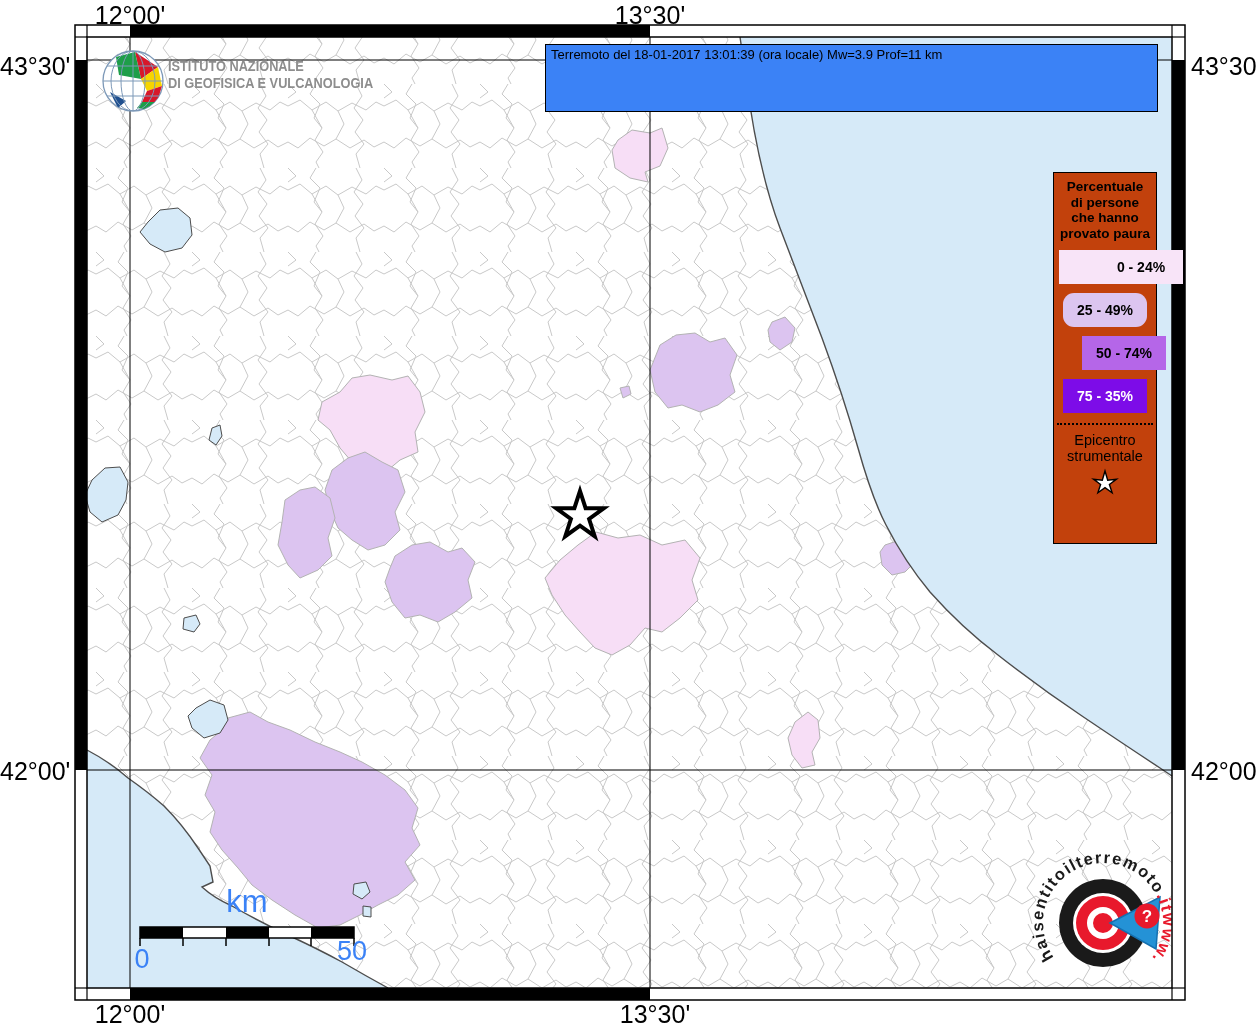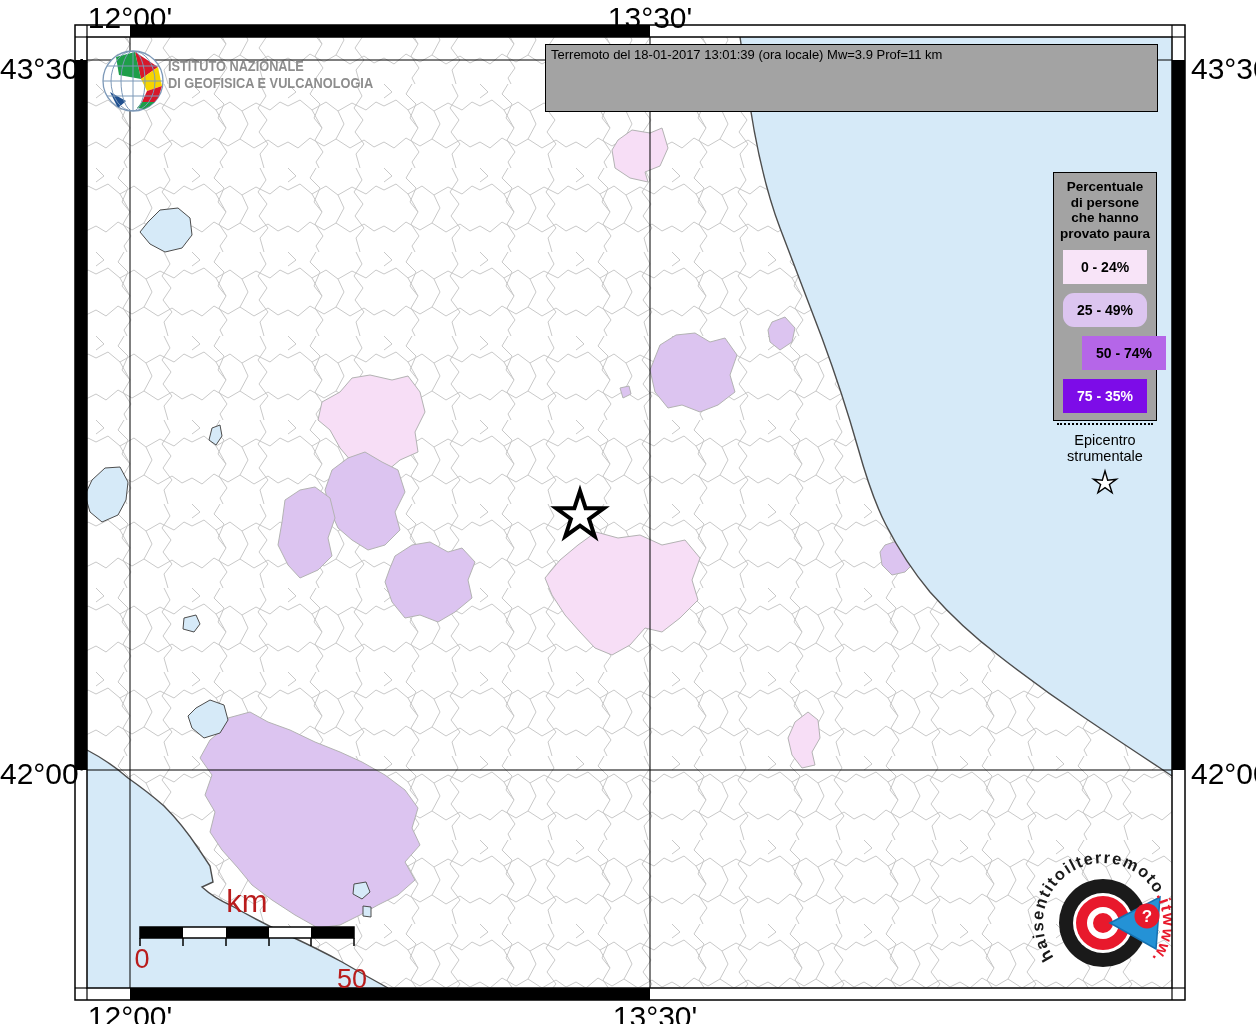--- a/index.html
+++ b/index.html
@@ -1,39 +1,39 @@
 <!DOCTYPE html>
 <html><head>
 <meta charset="utf-8">
 <style>
   html,body{margin:0;padding:0;background:#fff;}
   .stage{position:relative;width:1256px;height:1024px;background:#fff;overflow:hidden;
          font-family:"Liberation Sans",sans-serif;}
   .stage svg.mapsvg{position:absolute;left:0;top:0;}
-  .axis-label{position:absolute;font-size:30px;color:#000;white-space:nowrap;}
+  .axis-label{position:absolute;font-size:25px;color:#000;white-space:nowrap;}
   .ax-c{text-align:center;}
   .ax-r{text-align:right;}
-  .info-box{position:absolute;left:545px;top:44px;width:613px;height:68px;background:#a3a3a3;
+  .info-box{position:absolute;left:545px;top:44px;width:613px;height:68px;background:#3b82f6;
             border:1px solid #000;box-sizing:border-box;padding:2px 5px;font-size:13px;
             line-height:16px;color:#000;}
   .info-box .ln{white-space:nowrap;overflow:hidden;}
   .info-box .squeeze{display:inline-block;transform:scaleX(0.80);transform-origin:left center;white-space:nowrap;}
-  .legend{position:absolute;left:1053px;top:172px;width:104px;height:249px;background:#a3a3a3;
+  .legend{position:absolute;left:1053px;top:172px;width:104px;height:372px;background:#c2410c;
           border:1.5px solid #000;box-sizing:border-box;padding:6px 5px 4px 5px;text-align:center;}
   .legend-title{font-weight:bold;font-size:13.5px;line-height:15.5px;color:#000;margin-bottom:9px;}
   .swatch{width:84px;height:34px;margin:0 auto 9px auto;display:flex;align-items:center;
           justify-content:center;font-weight:bold;font-size:14px;}
   .legend-divider{border-top:2px dotted #000;margin:10px -2px 7px -2px;height:0;}
   .legend-epi{font-weight:normal;font-size:14.5px;line-height:16px;color:#000;margin-bottom:4px;}
   .ingv-text{position:absolute;left:168px;top:58px;color:#8d8d8d;font-weight:bold;
              font-size:14.5px;line-height:17px;transform:scaleX(0.88);transform-origin:left top;white-space:nowrap;}
-  .sb-label{position:absolute;color:#b91c1c;}
+  .sb-label{position:absolute;color:#3b82f6;}
   .sb-km{left:214px;top:884px;width:66px;text-align:center;font-size:31px;}
   .sb-0{left:130px;top:944px;width:24px;text-align:center;font-size:27px;}
-  .sb-50{left:330px;top:964px;width:44px;text-align:center;font-size:27px;}
+  .sb-50{left:330px;top:936px;width:44px;text-align:center;font-size:27px;}
 </style>
 </head>
 <body>
 
 <div class="stage">
 
 <svg class="mapsvg" width="1256" height="1024" viewBox="0 0 1256 1024">
   <defs>
     <pattern id="muni" width="96" height="84" patternUnits="userSpaceOnUse">
       <g fill="none" stroke="#c8c8c8" stroke-width="1">
@@ -178,21 +178,21 @@
   <div>ISTITUTO NAZIONALE</div>
   <div>DI GEOFISICA E VULCANOLOGIA</div>
 </div>
 
 <div class="info-box">
   <div class="ln">Terremoto del 18-01-2017 13:01:39 (ora locale) Mw=3.9 Prof=11 km</div>
 </div>
 
 <div class="legend">
   <div class="legend-title">Percentuale di persone che hanno provato paura</div>
-  <div class="swatch" style="background-color: rgb(248, 228, 248); color: rgb(0, 0, 0);">0 - 24%</div>
+  <div class="swatch" style="background-color: rgb(248, 228, 248); color: rgb(0, 0, 0); padding-left: 40px;">0 - 24%</div>
   <div class="swatch" style="background-color: rgb(220, 197, 240); color: rgb(0, 0, 0); border-radius: 11px;">25 - 49%</div>
   <div class="swatch" style="background-color: rgb(181, 102, 232); color: rgb(0, 0, 0); margin-left: 23px;">50 - 74%</div>
   <div class="swatch" style="background-color: rgb(125, 12, 232); color: rgb(255, 255, 255);">75 - 35%</div>
   <div class="legend-divider"></div>
   <div class="legend-epi">Epicentro strumentale</div>
   <svg width="30" height="28" viewBox="0 0 30 28">
     <path d="M15,3 L17.7,12.3 L26.4,11.3 L19.4,16.4 L22.1,24.7 L15,19.6 L7.9,24.7 L10.6,16.4 L3.6,11.3 L12.3,12.3 Z" fill="#ffffff" stroke="#000" stroke-width="1.4"></path>
   </svg>
 </div>
 

